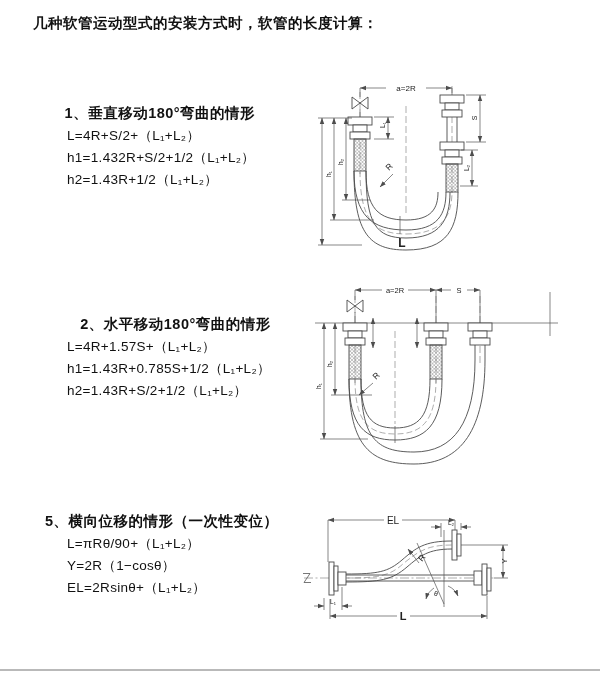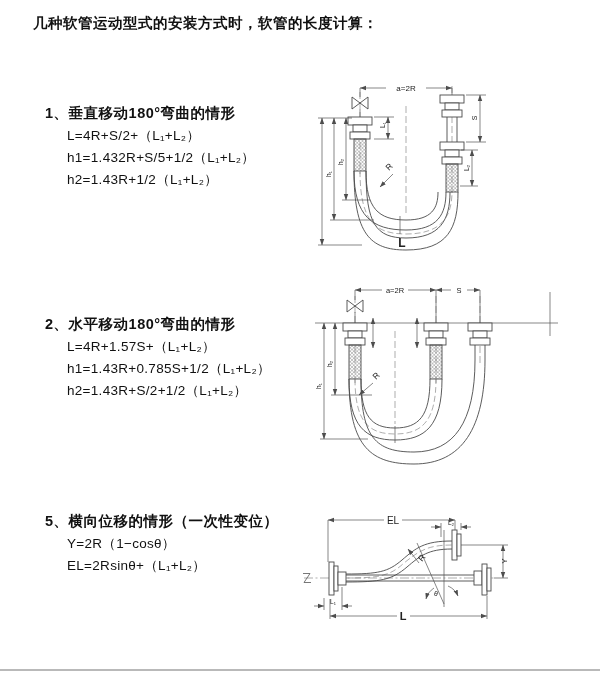--- a/index.html
+++ b/index.html
@@ -6,54 +6,55 @@
   body{
     width:600px;height:675px;background:#ffffff;position:relative;overflow:hidden;
     font-family:"Liberation Sans","DejaVu Sans",sans-serif;color:#111;
   }
   .title{
     position:absolute;left:33px;top:14px;font-size:14.5px;font-weight:700;
     letter-spacing:.5px;white-space:nowrap;
   }
   .section{position:absolute;left:45px;}
   #sec1{top:104px}#sec2{top:315px}#sec3{top:512px}
-  .sec-heading{font-size:14.5px;font-weight:700;letter-spacing:.5px;margin:0;white-space:nowrap;}
+  .sec-heading{font-size:14.5px;font-weight:700;letter-spacing:.5px;margin:0;white-space:nowrap;text-align:right;}
   .formula{
     font-size:13.5px;font-weight:500;letter-spacing:.3px;padding-left:22px;
     margin-top:4px;white-space:nowrap;
   }
   .formula:first-of-type{margin-top:14px;}
   svg{position:absolute;}
   #diag1{left:310px;top:64px;}
   #diag2{left:310px;top:276px;}
   #diag3{left:298px;top:503px;}
   .scan-edge{position:absolute;left:0;top:669px;width:600px;height:2px;background:#b9b9b9;}
   svg text{font-family:"Liberation Sans","DejaVu Sans",sans-serif;fill:#222;}
 </style>
 </head>
 <body>
 
 <div class="title">几种软管运动型式的安装方式时，软管的长度计算：</div>
 
 <div class="section" id="sec1">
   <div class="sec-heading">1、垂直移动180°弯曲的情形</div>
   <div class="formula">L=4R+S/2+（L₁+L₂）</div>
-  <div class="formula">h1=1.432R+S/5+1/2（L₁+L₂）</div>
+  <div class="formula">h1=1.432R+S/2+1/2（L₁+L₂）</div>
   <div class="formula">h2=1.43R+1/2（L₁+L₂）</div>
 </div>
 
 <div class="section" id="sec2">
   <div class="sec-heading">2、水平移动180°弯曲的情形</div>
   <div class="formula">L=4R+1.57S+（L₁+L₂）</div>
   <div class="formula">h1=1.43R+0.785S+1/2（L₁+L₂）</div>
   <div class="formula">h2=1.43R+S/2+1/2（L₁+L₂）</div>
 </div>
 
 <div class="section" id="sec3">
   <div class="sec-heading">5、横向位移的情形（一次性变位）</div>
+  <div class="formula">L=πRθ/90+（L₁+L₂）</div>
   <div class="formula">Y=2R（1−cosθ）</div>
   <div class="formula">EL=2Rsinθ+（L₁+L₂）</div>
 </div>
 
 <svg id="diag1" width="272" height="196" viewBox="0 0 272 196">
   <defs>
     <marker id="m1" viewBox="0 0 10 10" refX="9.5" refY="5" markerWidth="9" markerHeight="9" orient="auto-start-reverse">
       <path d="M0,1.5 L10,5 L0,8.5 Z" fill="#4d4d4d"></path>
     </marker>
     <pattern id="braid1" width="3.5" height="3.5" patternUnits="userSpaceOnUse">

